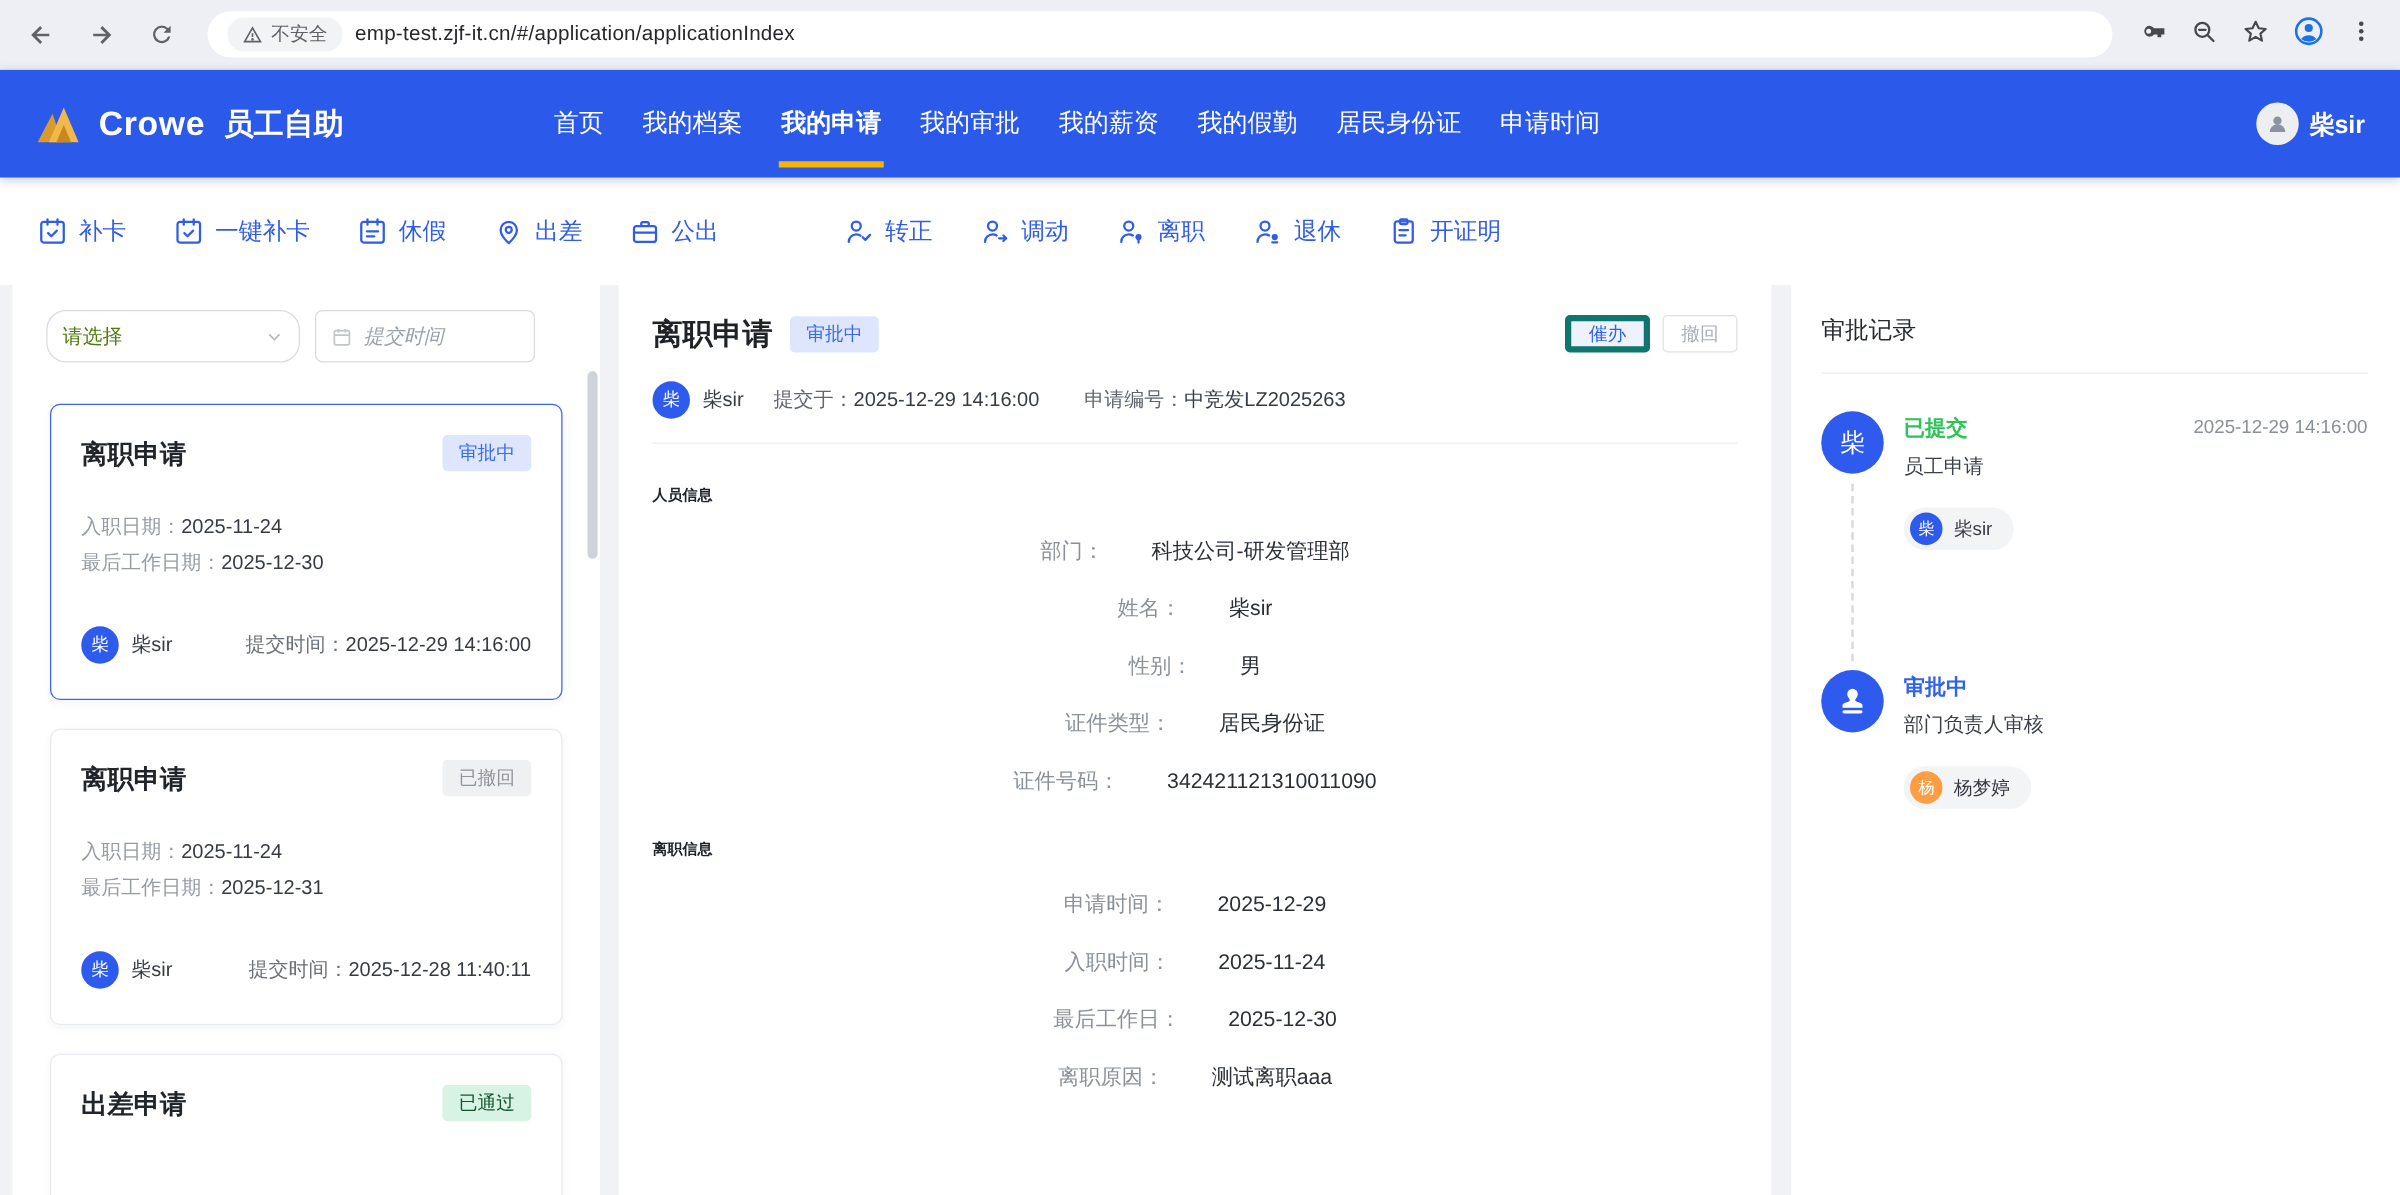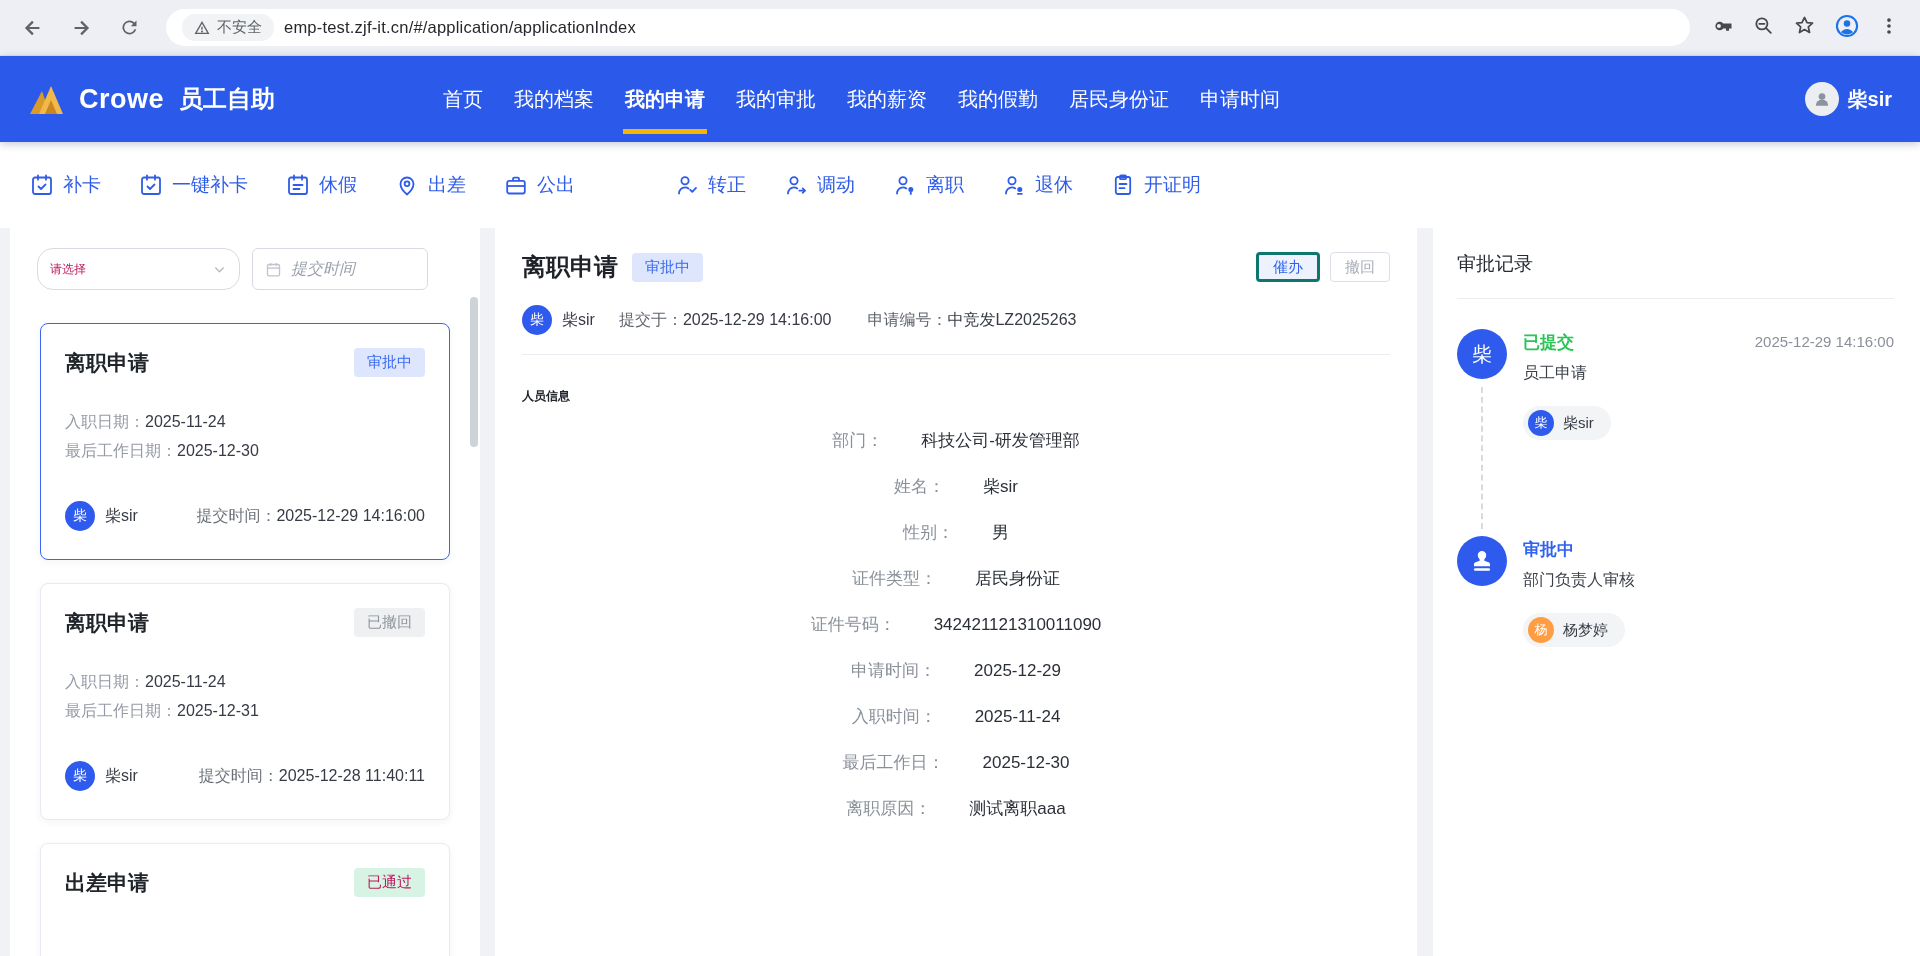--- a/index.html
+++ b/index.html
@@ -50,57 +50,57 @@
   .content{ position:absolute; top:225px; left:0; right:0; bottom:0; display:flex; }
   .panel{ background:#fff; height:100%; overflow:hidden; }
   .panel.left{ width:470px; margin-left:10px; position:relative; padding-top:23px; }
   .panel.main{ width:922px; margin-left:15px; padding:26px 27px 0; }
   .panel.right{ flex:1; margin-left:16px; padding:26px 26px 0 24px; position:relative; }
 
   
   .filters{ margin-left:27px; display:flex; gap:12px; }
   .f-select{ width:203px; height:42px; border:1px solid #d8dbe2; border-radius:16px;
     display:flex; align-items:center; justify-content:space-between; padding:0 12px;
-    color:#be185d; font-size:12px; cursor:pointer; background:#fff; }
+    color:#4d7c0f; font-size:16px; cursor:pointer; background:#fff; }
   .f-date{ width:176px; height:42px; border:1px solid #d8dbe2; border-radius:6px;
     display:flex; align-items:center; gap:9px; padding:0 12px; color:#9aa0ab;
     font-size:16px; cursor:pointer; background:#fff;font-style:italic; }
 
   
   .cards{ margin:33px 30px 0; }
   .card{ border:1px solid #e7eaf0; border-radius:8px; background:#fff;
     padding:24px 24px 28px; margin-bottom:23px; box-shadow:0 2px 8px rgba(28,35,56,.05);
     cursor:pointer; }
   .card.selected{ border-color:#3a66f2; }
   .card-head{ display:flex; justify-content:space-between; align-items:center; }
   .card-title{ font-size:21px; font-weight:bold; color:#20242b; }
   .badge{ font-size:15px; padding:5px 13px; border-radius:4px; flex:none; }
   .badge.processing{ background:#dde6fc; color:var(--processing); }
   .badge.revoked{ background:#eef0f2; color:#90959d; }
-  .badge.approved{ background:#d7f3e3; color:#be185d; }
+  .badge.approved{ background:#d7f3e3; color:#14532d; }
   .card-rows{ margin-top:30px; font-size:16px; line-height:29px; }
   .card-rows .lbl{ color:#959ba6; }
   .card-rows .val{ color:#363b45; }
   .card-foot{ margin-top:36px; display:flex; align-items:center; font-size:16px; }
   .mini-avatar{ width:30px; height:30px; border-radius:50%; background:#2e5bee;
     color:#fff; font-size:14px; display:flex; align-items:center; justify-content:center; flex:none; }
   .cf-name{ margin-left:10px; color:#363b45; }
   .cf-time{ margin-left:auto; }
   .cf-time .lbl{ color:#6b7078; } .cf-time .val{ color:#363b45; }
   .scroll-thumb{ position:absolute; right:2px; top:72px; width:8px; height:150px;
     border-radius:4px; background:#ced2d9; }
 
   
   .detail-head{ display:flex; align-items:center; }
   .detail-title{ font-size:24px; font-weight:bold; color:#1f2329; }
   .detail-head .badge{ margin-left:14px; }
   .actions{ margin-left:auto; display:flex; gap:10px; }
   .btn{ height:30px; padding:0 14px; font-size:15px; border-radius:4px; cursor:pointer;
     display:flex; align-items:center; }
-  .btn.urge{ background:#edf2fe; border:3px solid #0f766e; color:#2f62ef; }
+  .btn.urge{ background:#edf2fe; border:5px solid #0f766e; color:#2f62ef; }
   .btn.withdraw{ background:#fff; border:1px solid #dcdfe6; color:#a9aeb8; }
   .submit-row{ margin-top:22px; display:flex; align-items:center; font-size:16px; }
   .submit-row .name{ margin-left:10px; color:#363b45; }
   .submit-row .pair{ margin-left:24px; }
   .submit-row .pair.no{ margin-left:36px; }
   .submit-row .lbl{ color:#60656e; } .submit-row .val{ color:#363b45; }
   .divider{ margin-top:19px; border-top:1px solid #ebedf2; }
   .section-title{ margin-top:33px; font-size:12px; font-weight:bold; color:#20242b; }
   .field{ margin-top:26px; font-size:17px; line-height:20px;text-align:center; }
   .field .lbl{ display:inline-block; margin-right:38px; color:#8a9099; }
@@ -397,20 +397,21 @@
 
     <div class="divider"></div>
 
     <div class="section-title">人员信息</div>
     <div class="field"><span class="lbl">部门：</span><span class="val">科技公司-研发管理部</span></div>
     <div class="field"><span class="lbl">姓名：</span><span class="val">柴sir</span></div>
     <div class="field"><span class="lbl">性别：</span><span class="val">男</span></div>
     <div class="field"><span class="lbl">证件类型：</span><span class="val">居民身份证</span></div>
     <div class="field"><span class="lbl">证件号码：</span><span class="val">342421121310011090</span></div>
 
+    <div class="section-title second">离职信息</div>
     <div class="field"><span class="lbl">申请时间：</span><span class="val">2025-12-29</span></div>
     <div class="field"><span class="lbl">入职时间：</span><span class="val">2025-11-24</span></div>
     <div class="field"><span class="lbl">最后工作日：</span><span class="val">2025-12-30</span></div>
     <div class="field"><span class="lbl">离职原因：</span><span class="val">测试离职aaa</span></div>
   </div>
 
   <div class="panel right">
     <div class="approval-title">审批记录</div>
     <div class="divider"></div>
 

